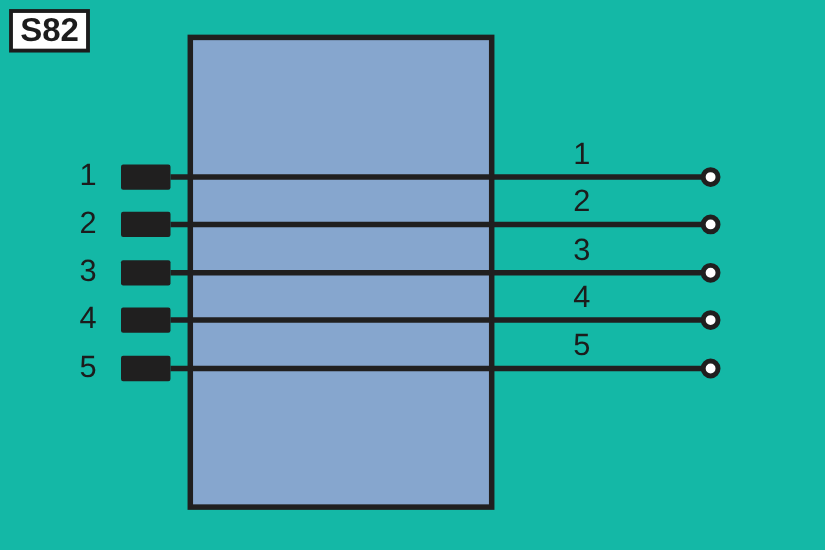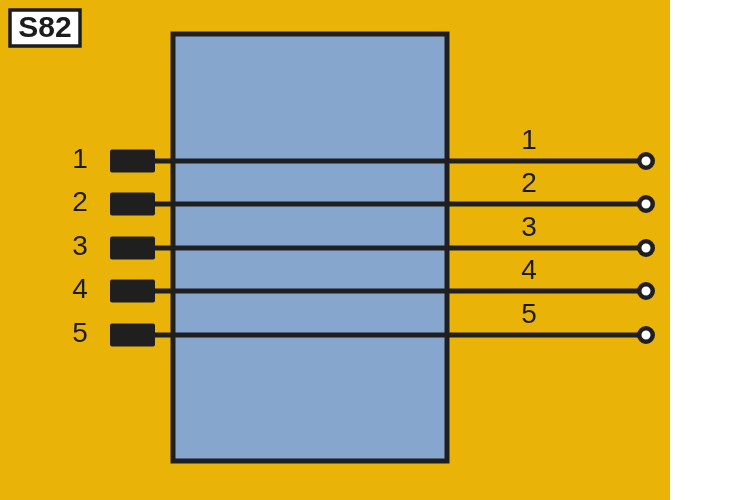--- a/index.html
+++ b/index.html
@@ -8,23 +8,23 @@
     background: #ffffff;
   }
   body {
     width: 750px;
     height: 500px;
     font-family: "Liberation Sans", sans-serif;
     overflow: hidden;
   }
   #diagram-root {
     position: relative;
-    width: 670px;
+    width: 750px;
     height: 500px;
-    background: #eab308;
+    background: #14b8a6;
   }
   svg.diagram-canvas {
     display: block;
     width: 750px;
     height: 500px;
   }
   .tag-text {
     font-family: "Liberation Sans", sans-serif;
     font-weight: bold;
     font-size: 30px;

